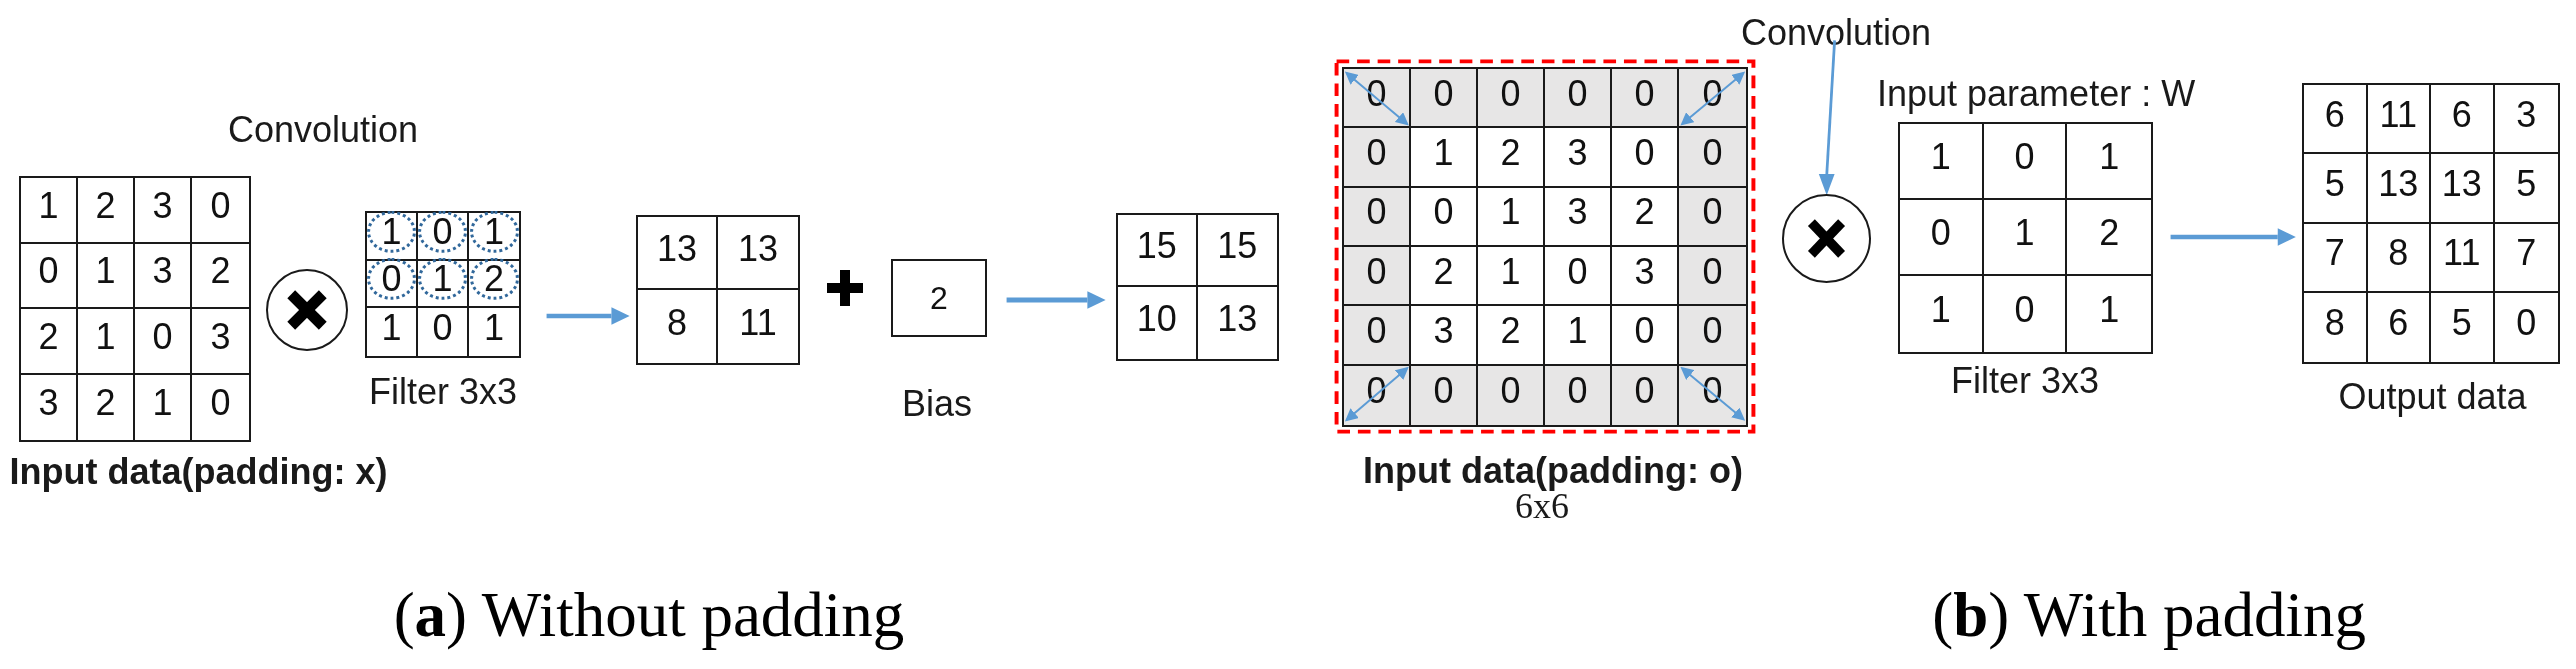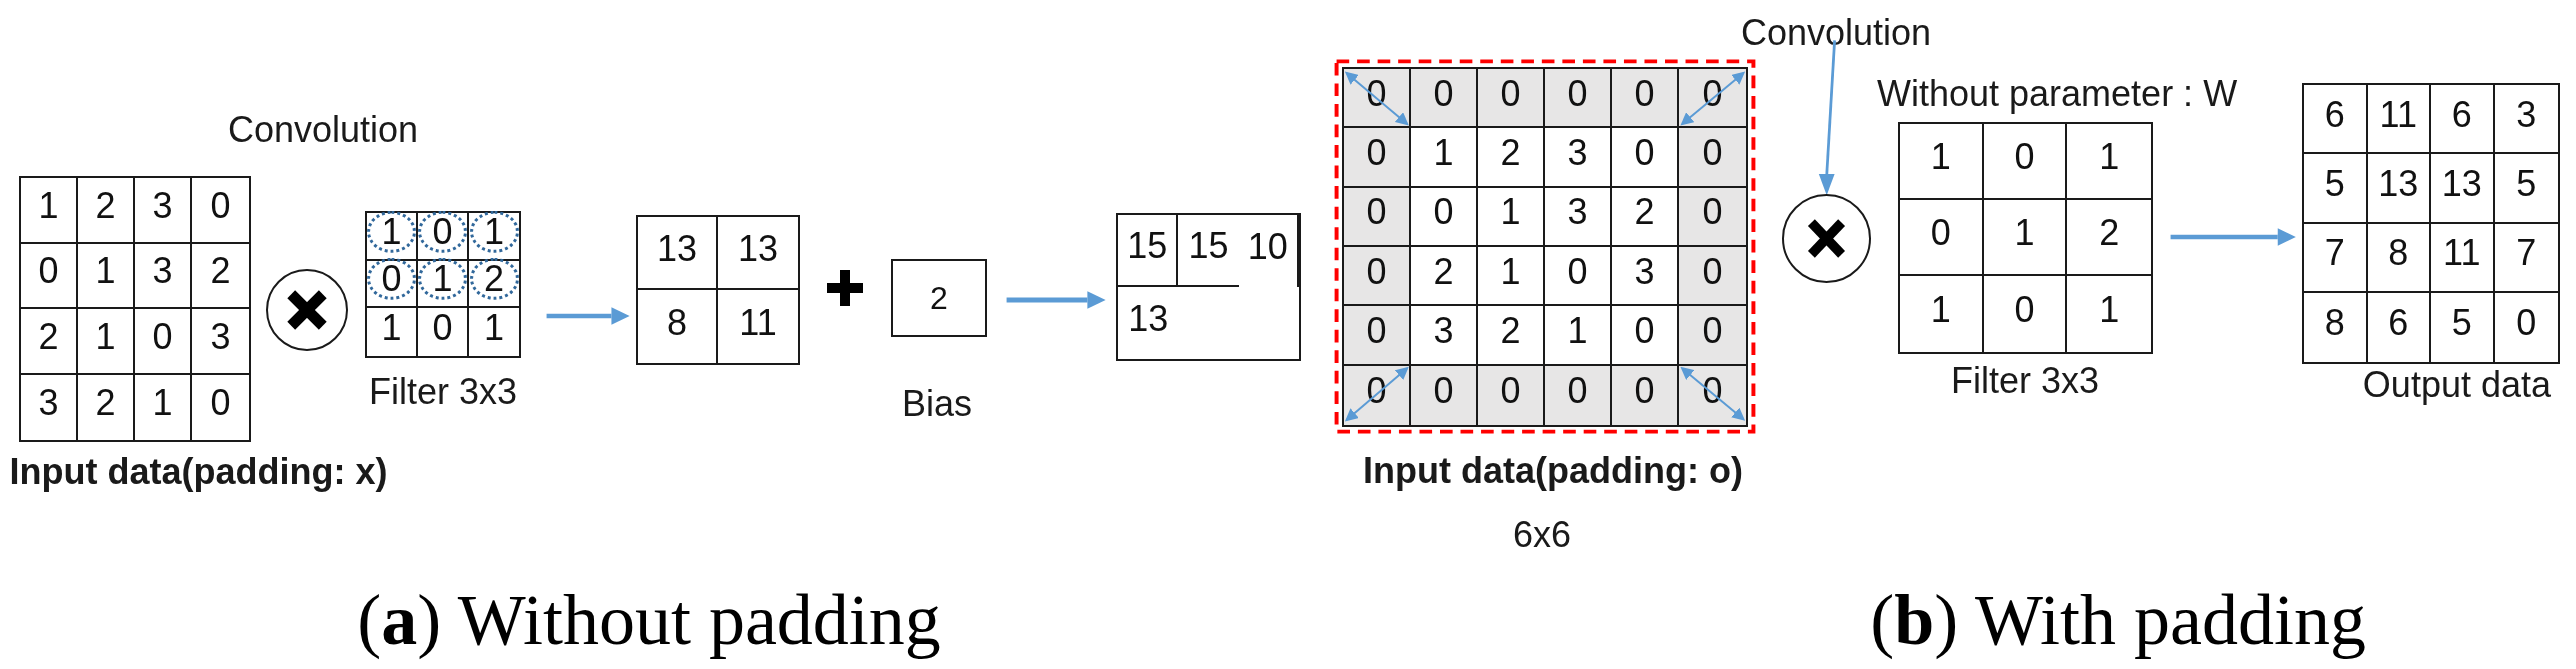--- a/index.html
+++ b/index.html
@@ -27,21 +27,21 @@
   
   .biasbox{position:absolute;border:2.4px solid #1a1a1a;background:#fff;display:flex;
            align-items:center;justify-content:center;font-size:32px;box-sizing:border-box;}
   
   .arrow-line{stroke:var(--arrow-blue,#5B9BD5);fill:none;}
   .arrow-head{fill:var(--arrow-blue,#5B9BD5);stroke:none;}
   .pad-rect{stroke:var(--pad-red,#FF0000);fill:none;}
   .xline{stroke:#000;}
   svg{position:absolute;overflow:visible;pointer-events:none;}
   
-  .caption{position:absolute;font-family:"Liberation Serif",serif;font-size:72px;line-height:1.1;
+  .caption{position:absolute;font-family:"Liberation Serif",serif;font-size:63px;line-height:1.1;
            text-align:center;white-space:nowrap;color:#000;}
   .caption .cap-bold{font-weight:700;}
 </style>
 </head>
 <body>
 
 <div id="figure">
 
   <svg width="0" height="0">
     <defs>
@@ -168,21 +168,21 @@
   <div class="biasbox" style="left:891px;top:259px;width:96px;height:78px;">
     <span>2</span>
   </div>
   <div class="lbl" style="left:858px;top:383px;width:158px;">Bias</div>
 
   <svg style="left:1005px;top:288px;" width="103" height="24" viewBox="0 0 130 30">
     <line x1="2" y1="15" x2="104" y2="15" class="arrow-line" stroke="#5B9BD5" stroke-width="6"></line>
     <polygon points="104,4 127,15 104,26" class="arrow-head" fill="#5B9BD5"></polygon>
   </svg>
 
-  <div class="grid" style="left: 1116px; top: 213px; width: 185px; height: 148px; grid-template-columns: repeat(3, 1fr); grid-template-rows: repeat(2, 1fr);">
+  <div class="grid" style="left: 1116px; top: 213px; width: 163px; height: 148px; grid-template-columns: repeat(2, 1fr); grid-template-rows: repeat(2, 1fr);">
       <div class="cell">
         <span class="val">15</span>
       </div>
       <div class="cell no-r">
         <span class="val">15</span>
       </div>
       <div class="cell no-b">
         <span class="val">10</span>
       </div>
       <div class="cell no-b no-r">
@@ -305,37 +305,37 @@
 
   <svg style="left:1334px;top:59px;" width="422" height="375" viewBox="0 0 534 475">
     <rect x="3" y="3" width="528" height="469" class="pad-rect" stroke="#FF0000" stroke-width="5" stroke-dasharray="16 10"></rect>
     <line x1="16" y1="18" x2="92" y2="82" class="arrow-line" stroke="#5B9BD5" stroke-width="2.5" marker-start="url(#ah)" marker-end="url(#ah)"></line>
     <line x1="518" y1="18" x2="441" y2="82" class="arrow-line" stroke="#5B9BD5" stroke-width="2.5" marker-start="url(#ah)" marker-end="url(#ah)"></line>
     <line x1="16" y1="457" x2="92" y2="392" class="arrow-line" stroke="#5B9BD5" stroke-width="2.5" marker-start="url(#ah)" marker-end="url(#ah)"></line>
     <line x1="518" y1="456" x2="441" y2="392" class="arrow-line" stroke="#5B9BD5" stroke-width="2.5" marker-start="url(#ah)" marker-end="url(#ah)"></line>
   </svg>
 
   <div class="lbl" style="left:1363px;top:450px;width:348px;font-weight:bold;">Input data(padding: o)</div>
-  <div class="lbl" style="left:1368px;top:514px;width:348px;">6x6</div>
+  <div class="lbl" style="left:1368px;top:486px;width:348px;font-family:Liberation Serif, serif;">6x6</div>
 
   <div class="lbl" style="left:1741px;top:12px;width:190px;">Convolution</div>
 
   <svg style="left:1810px;top:38px;" width="35" height="166" viewBox="0 0 44 210">
     <line x1="31" y1="3" x2="21" y2="174" class="arrow-line" stroke="#5B9BD5" stroke-width="3.5"></line>
     <polygon points="11,172 31,172 21,199" class="arrow-head" fill="#5B9BD5"></polygon>
   </svg>
 
   <div class="opcircle" style="left:1782px;top:194px;width:89px;height:89px;">
     <svg width="89" height="89" style="position:static;" viewBox="0 0 112 112">
       <line x1="37" y1="36" x2="75" y2="76" class="xline" stroke-width="12"></line>
       <line x1="75" y1="36" x2="37" y2="76" class="xline" stroke-width="12"></line>
     </svg>
   </div>
 
-  <div class="lbl" style="left:1877px;top:73px;width:316px;">Without parameter : W</div>
+  <div class="lbl" style="left:1877px;top:73px;width:316px;">Input parameter : W</div>
   <div class="grid" style="left: 1898px; top: 122px; width: 255px; height: 232px; grid-template-columns: repeat(3, 1fr); grid-template-rows: repeat(3, 1fr);">
       <div class="cell">
         <span class="val">1</span>
       </div>
       <div class="cell">
         <span class="val">0</span>
       </div>
       <div class="cell no-r">
         <span class="val">1</span>
       </div>
@@ -408,18 +408,18 @@
       <div class="cell no-b">
         <span class="val">6</span>
       </div>
       <div class="cell no-b">
         <span class="val">5</span>
       </div>
       <div class="cell no-b no-r">
         <span class="val">0</span>
       </div>
     </div>
-  <div class="lbl" style="left:2314px;top:364px;width:237px;text-align:right;">Output data</div>
+  <div class="lbl" style="left:2314px;top:376px;width:237px;">Output data</div>
 
   <div class="caption" style="left:1576px;top:581px;width:790px;text-align:right;"><span>(</span><span class="cap-bold">b</span><span>) With padding</span></div>
 
 </div>
 
 
 </body></html>

